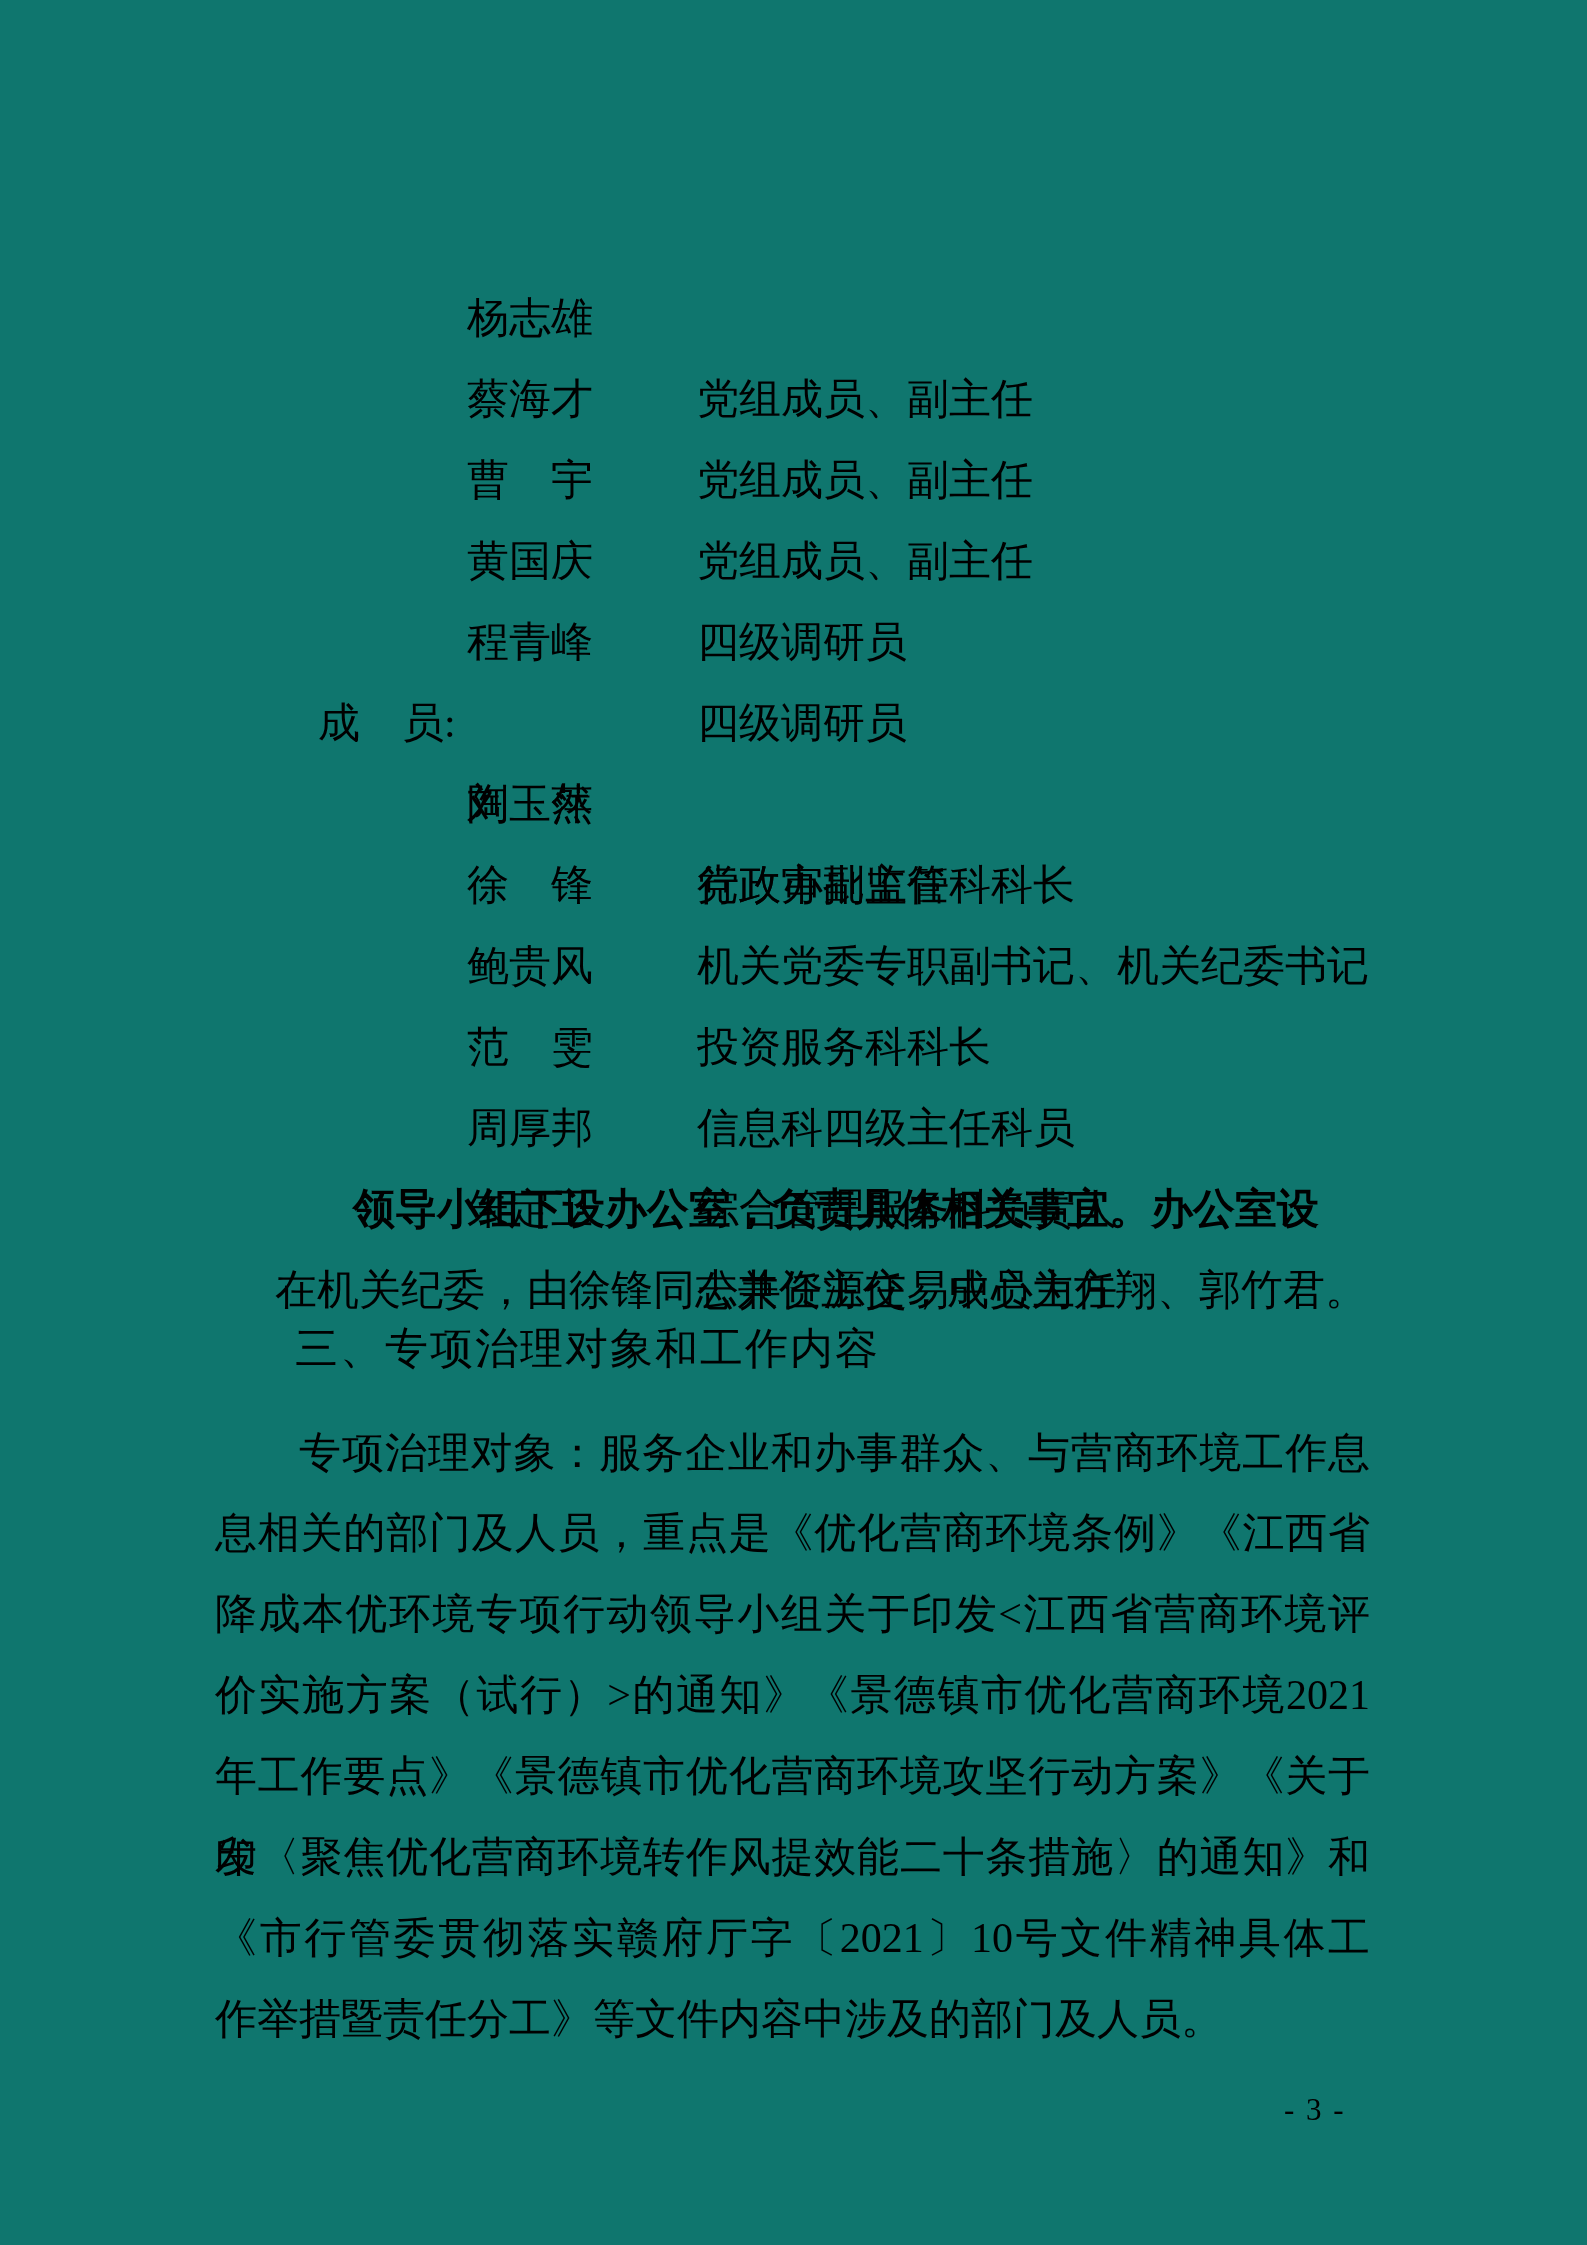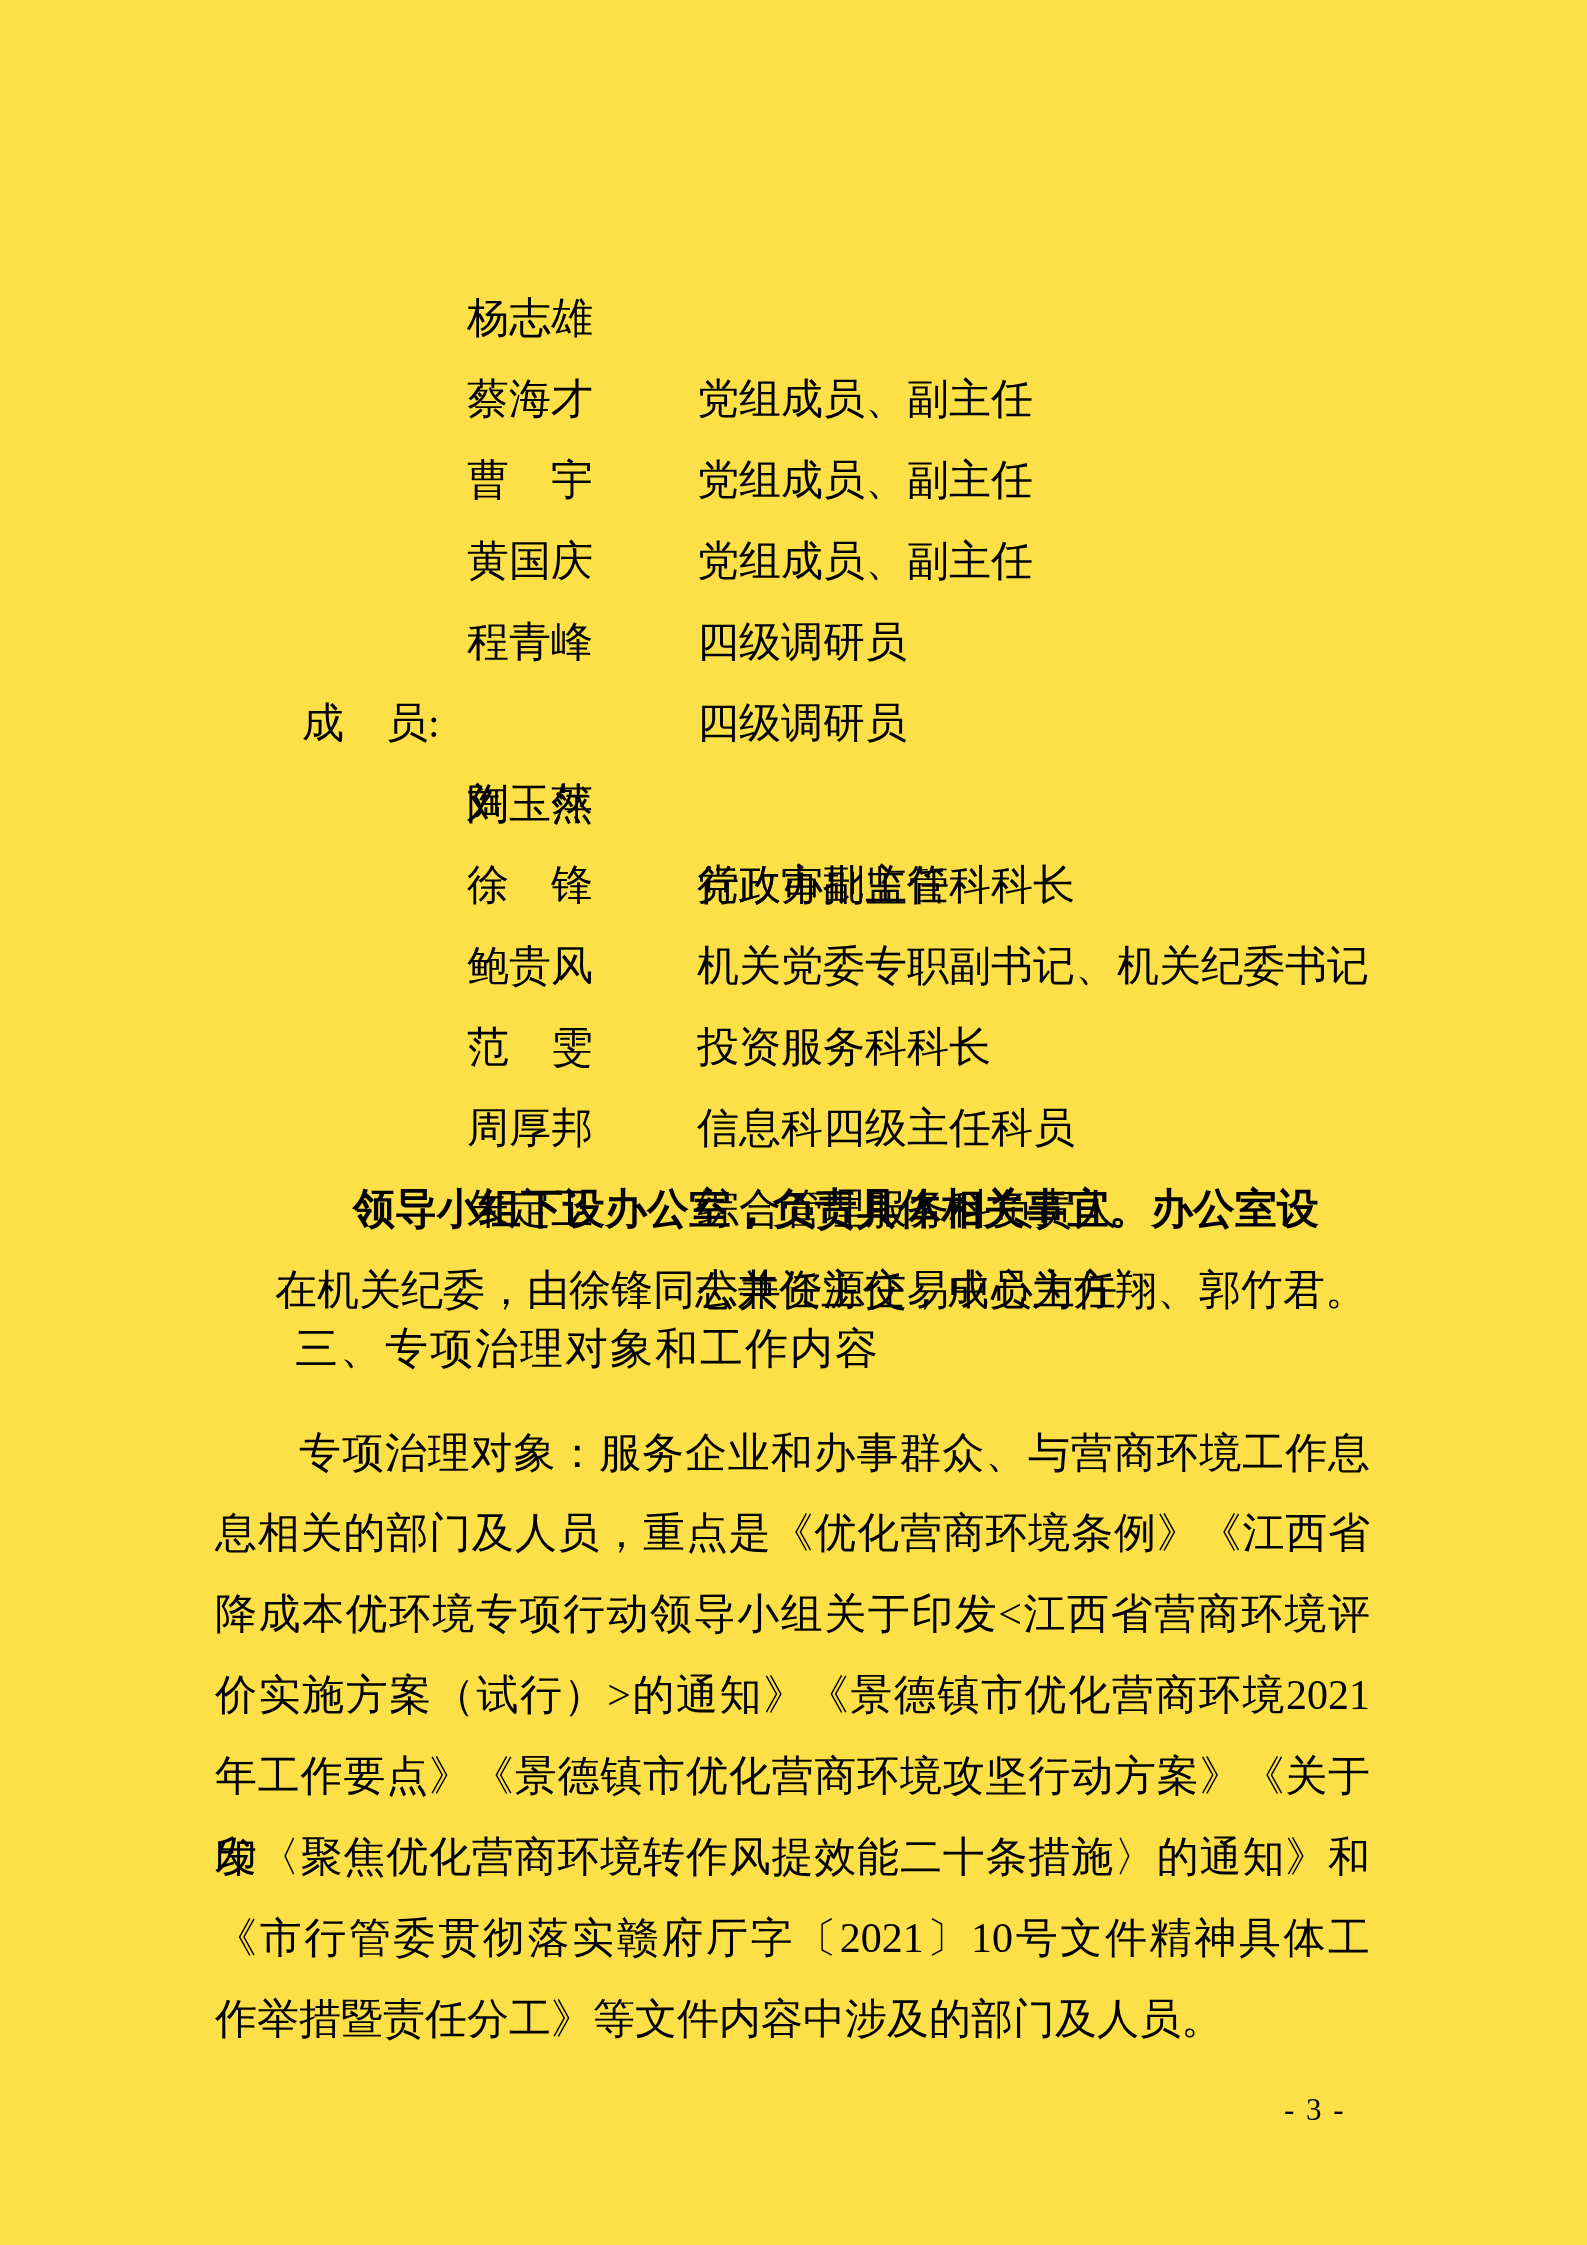--- a/index.html
+++ b/index.html
@@ -12,39 +12,39 @@
     height: 2245px;
     position: relative;
     font-family: "Liberation Serif", "DejaVu Serif", serif;
     color: #000000;
     overflow: hidden;
   }
   .page {
     position: absolute;
     left: 0; top: 0;
     width: 1587px; height: 2245px;
-    background: #fde047;
+    background: #0f766e;
   }
   
   .roster {
     position: absolute;
     left: 0;
     top: 197px;
     width: 1587px;
   }
   .roster-row {
     position: relative;
     height: 81px;
     line-height: 81px;
     font-size: 42px;
     white-space: pre;
   }
   .roster-row .label {
     position: absolute;
-    left: 302px;
+    left: 318px;
     font-family: Liberation Serif, serif;
   }
   .roster-row .name {
     position: absolute;
     left: 467px;
   }
   .roster-row .title {
     position: absolute;
     left: 697px;
   }

